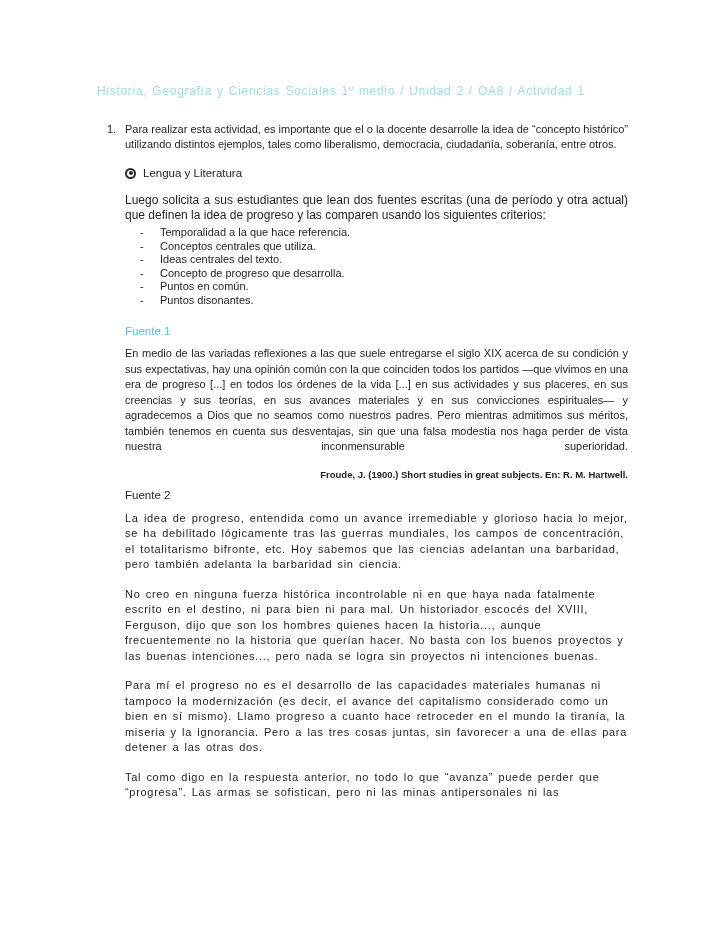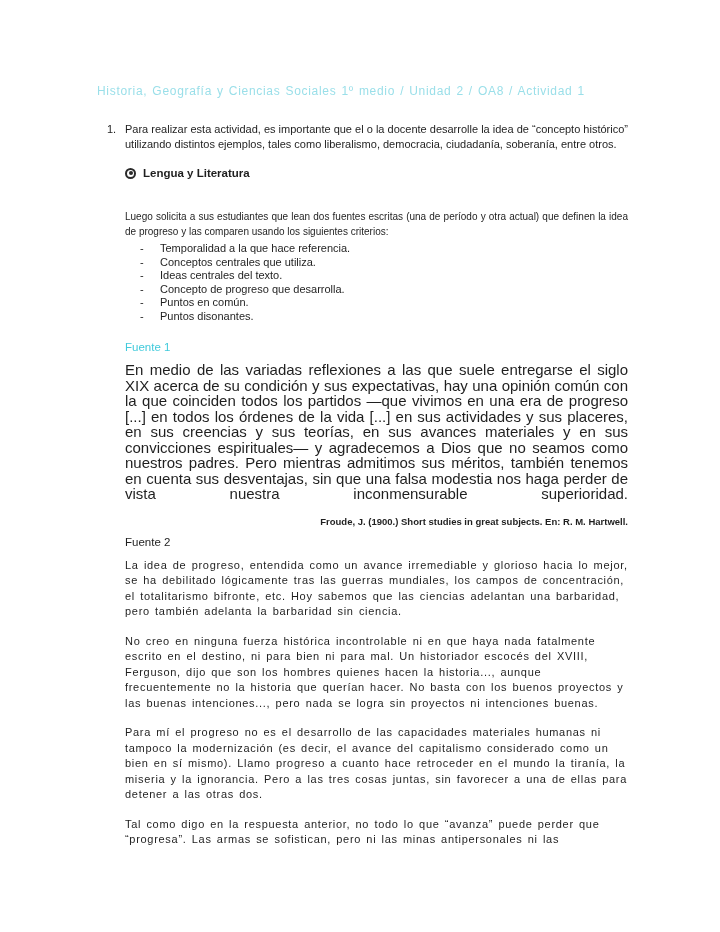--- a/index.html
+++ b/index.html
@@ -27,21 +27,21 @@
   .item1 {
     display: flex;
     margin-left: 10px;
     font-size: 11px;
     line-height: 15px;
   }
   .item1 .num { width: 18px; flex: none; }
   .item1 .txt { width: 503px; text-align: justify; }
   .subject {
     margin: 15px 0 0 28px;
-    font-weight: bold;
+    font-weight: normal;
     font-size: 11.5px;
     display: flex;
     align-items: center;
     gap: 7px;
   }
   .icon-circle {
     width: 7px; height: 7px;
     border: 2px solid #2a2a2a;
     border-radius: 50%;
     position: relative;
@@ -49,23 +49,23 @@
   }
   .icon-circle::after {
     content: "";
     position: absolute;
     left: 1.5px; top: 1.5px;
     width: 4px; height: 4px;
     background: #2a2a2a;
     border-radius: 50%;
   }
   .intro {
-    margin: 30px 0 0 28px;
+    margin: 14px 0 0 28px;
     width: 503px;
-    font-size: 10px;
+    font-size: 12px;
     line-height: 15px;
     text-align: justify;
   }
   .criteria {
     list-style: none;
     margin: 3px 0 0 28px;
     padding: 0;
     font-size: 11px;
     line-height: 13.5px;
   }
@@ -73,21 +73,21 @@
   .criteria li::before { content: "-"; position: absolute; left: 15px; }
   .source-label {
     margin: 18px 0 0 28px;
     font-size: 11.5px;
   }
   .f1-label { color: #41cadb; }
   .f2-label { color: #1f1f1f; margin-top: 8px; }
   .f1-text {
     margin: 9px 0 0 28px;
     width: 503px;
-    font-size: 15px;
+    font-size: 11px;
     line-height: 15.5px;
     text-align: justify;
     text-align-last: justify;
   }
   .citation {
     margin-top: 13px;
     width: 531px;
     text-align: right;
     font-size: 9.5px;
     line-height: 13px;

